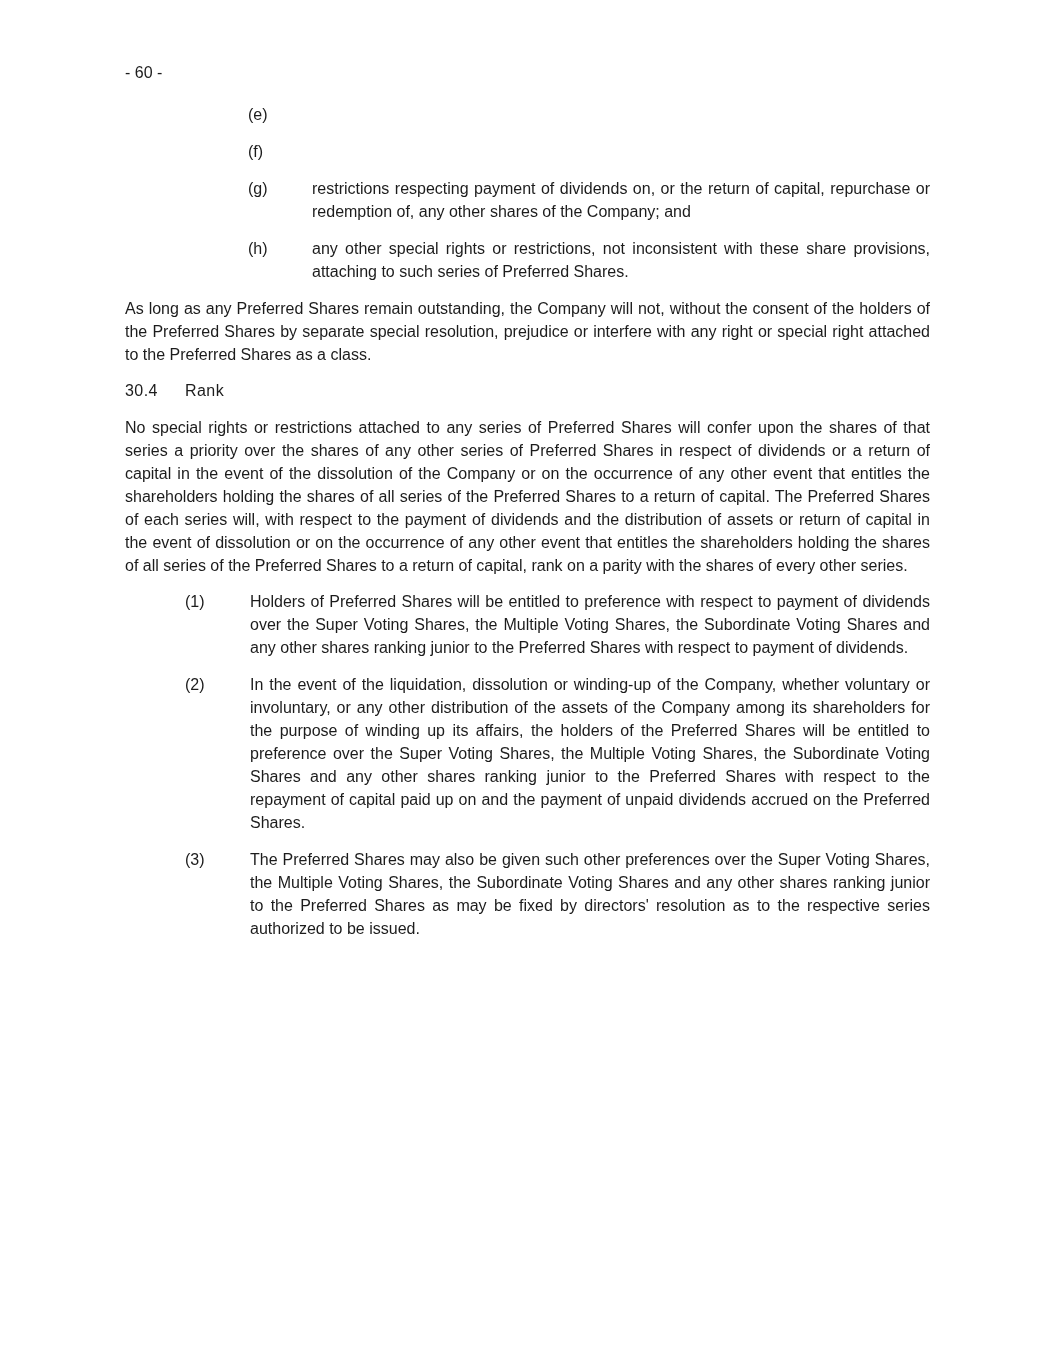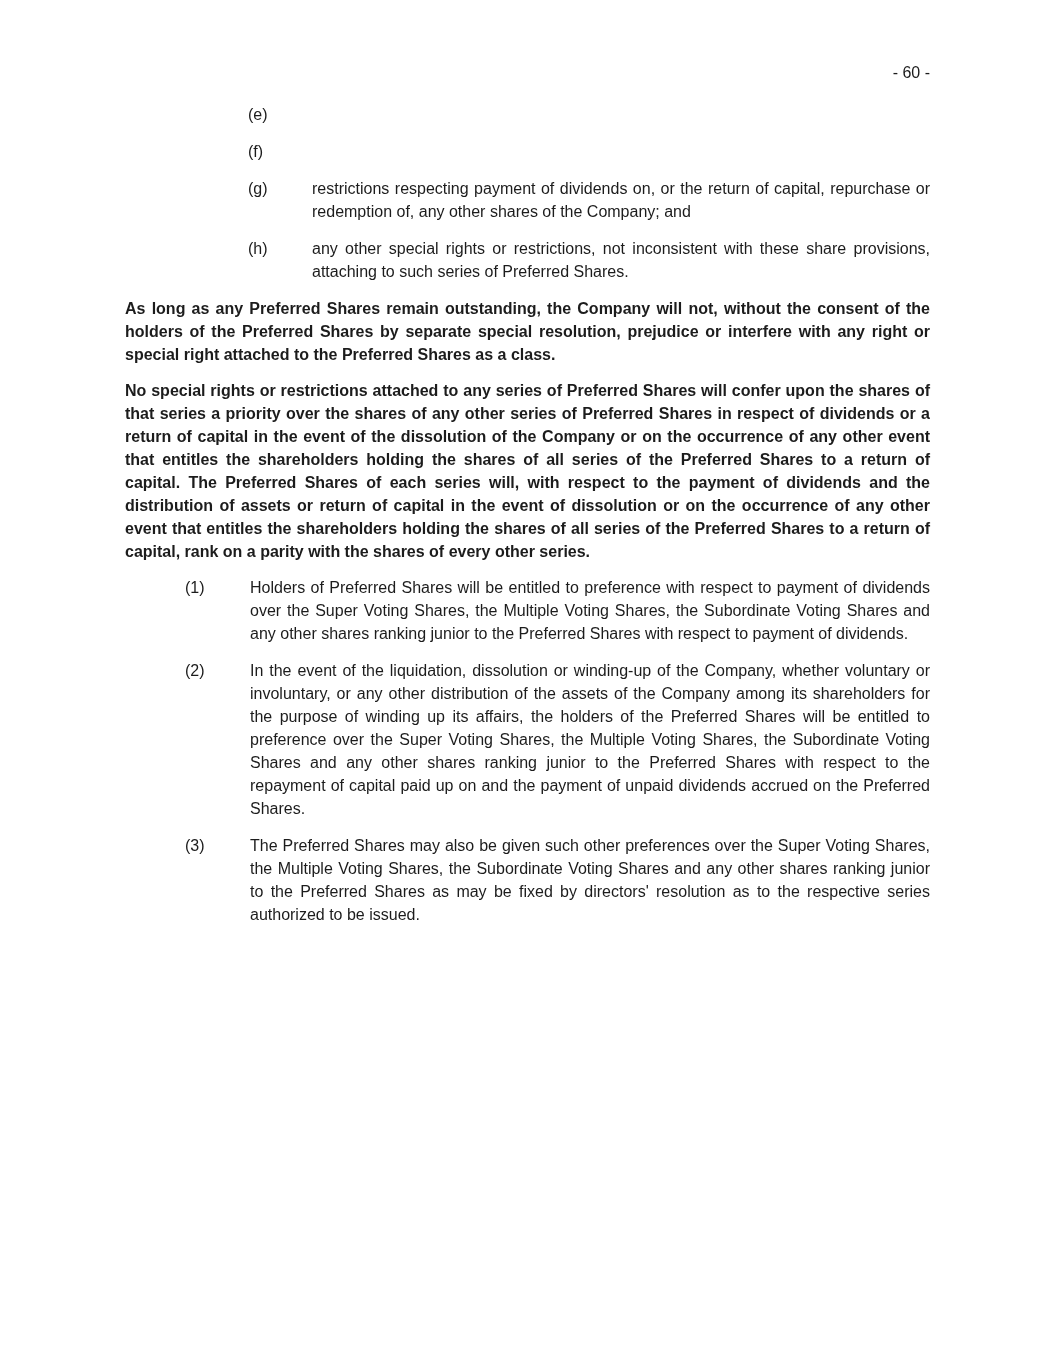--- a/index.html
+++ b/index.html
@@ -14,21 +14,21 @@
     box-sizing: border-box;
     background: #ffffff;
     padding: 61px 125px 0 125px;
     font-family: "Liberation Sans", "DejaVu Sans", sans-serif;
     font-size: 16px;
     line-height: 23px;
     color: #1c1c1c;
     overflow: hidden;
   }
   .page-number {
-    text-align: right;
+    text-align: left;
     margin: 0 0 19px 0;
   }
   .list-item {
     display: flex;
     margin: 0 0 14px 0;
   }
   .list-item.lettered { padding-left: 123px; }
   .list-item.lettered .marker { width: 64px; flex: 0 0 64px; }
   .list-item.numbered { padding-left: 60px; }
   .list-item.numbered .marker { width: 65px; flex: 0 0 65px; }
@@ -38,21 +38,20 @@
   }
   .section-heading {
     display: flex;
     letter-spacing: 0.45px;
     margin: 0 0 14px 0;
   }
   .section-heading .sec-num { width: 60px; flex: 0 0 60px; }
   .body-para {
     margin: 0 0 13px 0;
     text-align: justify;
-    font-weight: bold;
   }
 </style>
 </head>
 <body>
 
 <div class="page">
 
   <div class="page-number">- 60 -</div>
 
   <div class="lettered-list">
@@ -70,20 +69,24 @@
       <span class="marker">(h)</span>
       <span class="item-text">any other special rights or restrictions, not inconsistent with these share provisions, attaching to such series of Preferred Shares.</span>
     </div>
   </div>
 
   <div class="section">
     <p class="body-para">As long as any Preferred Shares remain outstanding, the Company will not, without the consent of the holders of the Preferred Shares by separate special resolution, prejudice or interfere with any right or special right attached to the Preferred Shares as a class.</p>
   </div>
 
   <div class="section">
+    <div class="section-heading">
+      <span class="sec-num">30.4</span>
+      <span class="sec-title">Rank</span>
+    </div>
     <p class="body-para">No special rights or restrictions attached to any series of Preferred Shares will confer upon the shares of that series a priority over the shares of any other series of Preferred Shares in respect of dividends or a return of capital in the event of the dissolution of the Company or on the occurrence of any other event that entitles the shareholders holding the shares of all series of the Preferred Shares to a return of capital. The Preferred Shares of each series will, with respect to the payment of dividends and the distribution of assets or return of capital in the event of dissolution or on the occurrence of any other event that entitles the shareholders holding the shares of all series of the Preferred Shares to a return of capital, rank on a parity with the shares of every other series.</p>
   </div>
 
   <div class="section">
     <div class="numbered-list">
       <div class="list-item numbered">
         <span class="marker">(1)</span>
         <span class="item-text">Holders of Preferred Shares will be entitled to preference with respect to payment of dividends over the Super Voting Shares, the Multiple Voting Shares, the Subordinate Voting Shares and any other shares ranking junior to the Preferred Shares with respect to payment of dividends.</span>
       </div>
       <div class="list-item numbered">

